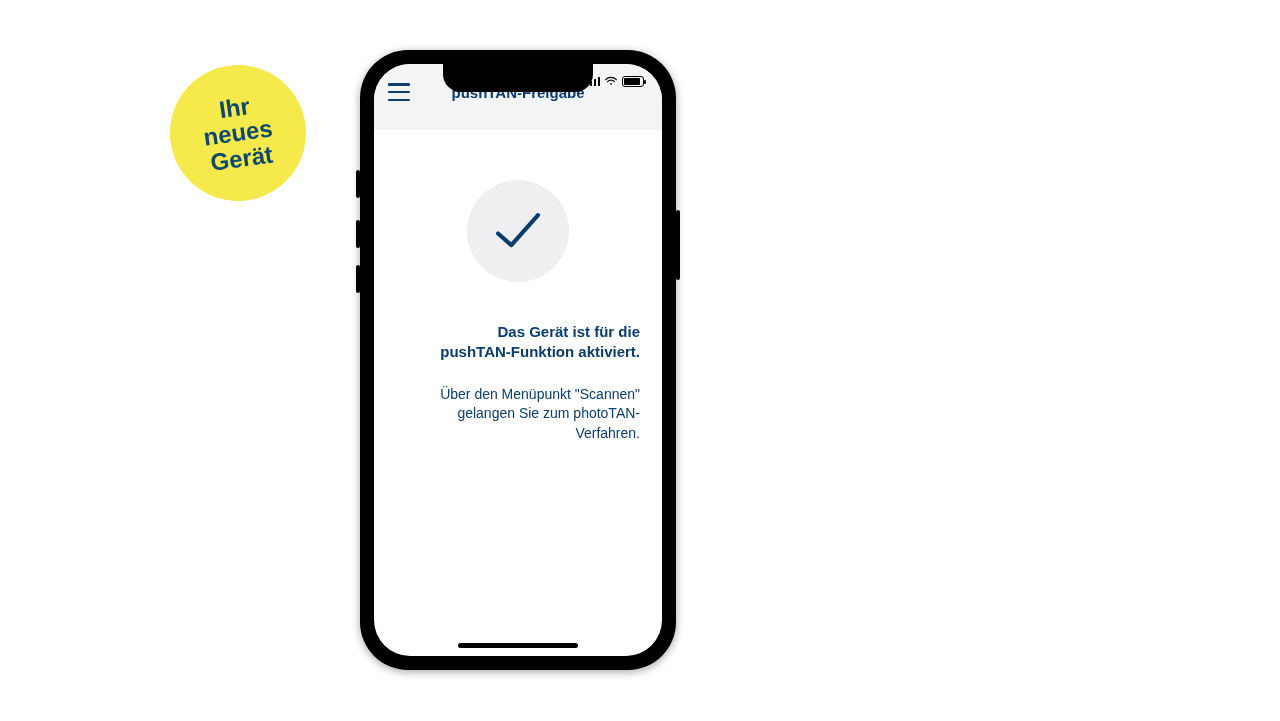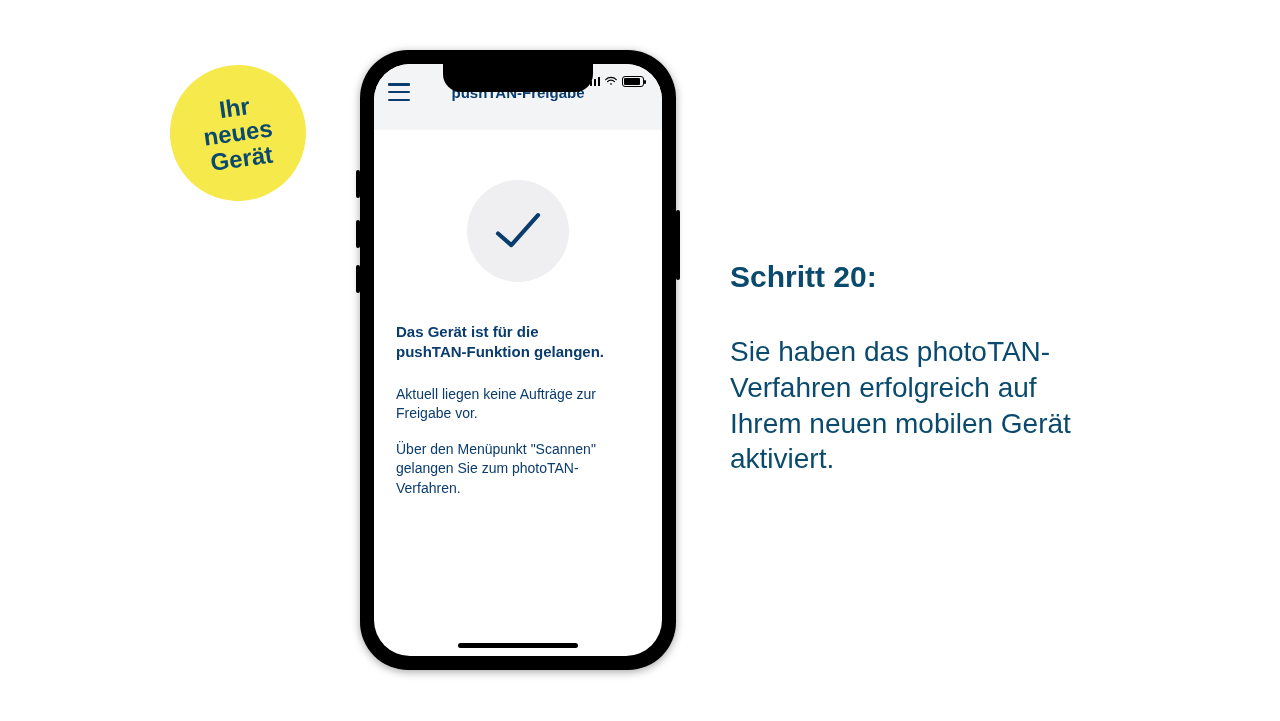--- a/index.html
+++ b/index.html
@@ -84,21 +84,21 @@
     position: absolute; top: 0; left:0; right:0;
     height: 66px;
     background: #f3f4f6;
     display: flex; align-items: center;
     padding: 0 14px 10px 14px;
   }
   .menu-btn { width: 22px; height: 18px; display:flex; flex-direction:column; justify-content:space-between; }
   .menu-btn span { height: 2.5px; background: #0a3c6e; border-radius: 1px; width: 100%; }
   .appbar-title { flex:1; text-align:center; color:#0a3c6e; font-weight:600; font-size:15px; margin-left:-22px; }
 
-  .content { position:absolute; top: 66px; left:0; right:0; bottom:0; padding: 50px 22px 0 22px; text-align:left; }
+  .content { position:absolute; top: 66px; left:0; right:0; bottom:0; padding: 50px 22px 0 22px; text-align:right; }
   .check-circle {
     width: 102px; height: 102px; border-radius: 50%; background: #efeff1;
     margin: 0 auto 40px auto;
     display:flex; align-items:center; justify-content:center;
   }
   .check-circle svg { width: 50px; height: 42px; }
   .headline { color:#0a3c6e; font-weight:700; font-size:15px; line-height:1.35; margin-bottom: 22px; }
   .body-text { color:#0a3c6e; font-size:14px; line-height:1.4; margin-bottom: 16px; }
 
   .home-indicator {
@@ -157,34 +157,26 @@
       </div>
 
       <div class="content">
         <div class="check-circle">
           <svg viewBox="0 0 60 50">
             <path d="M6 28 L22 42 L54 6" stroke="#0a3c6e" stroke-width="5" fill="none" stroke-linecap="round" stroke-linejoin="round"></path>
           </svg>
         </div>
         <p class="headline">
           <span>Das Gerät ist für die</span><br>
-          <span>pushTAN-Funktion gelangen.</span>
-        </p>
-        <p class="body-text">
-          <span>Aktuell liegen keine Aufträge zur</span><br>
-          <span>Freigabe vor.</span>
+          <span>pushTAN-Funktion aktiviert.</span>
         </p>
         <p class="body-text">
           <span>Über den Menüpunkt "Scannen"</span><br>
           <span>gelangen Sie zum photoTAN-Verfahren.</span>
         </p>
       </div>
 
       <div class="home-indicator"></div>
     </div>
   </div>
 
-  <div class="right-col">
-    <h2 class="step-title">Schritt 20:</h2>
-    <p class="step-body">Sie haben das photoTAN-Verfahren erfolgreich auf Ihrem neuen mobilen Gerät aktiviert.</p>
-  </div>
 
 </div>
 
 </body></html>

